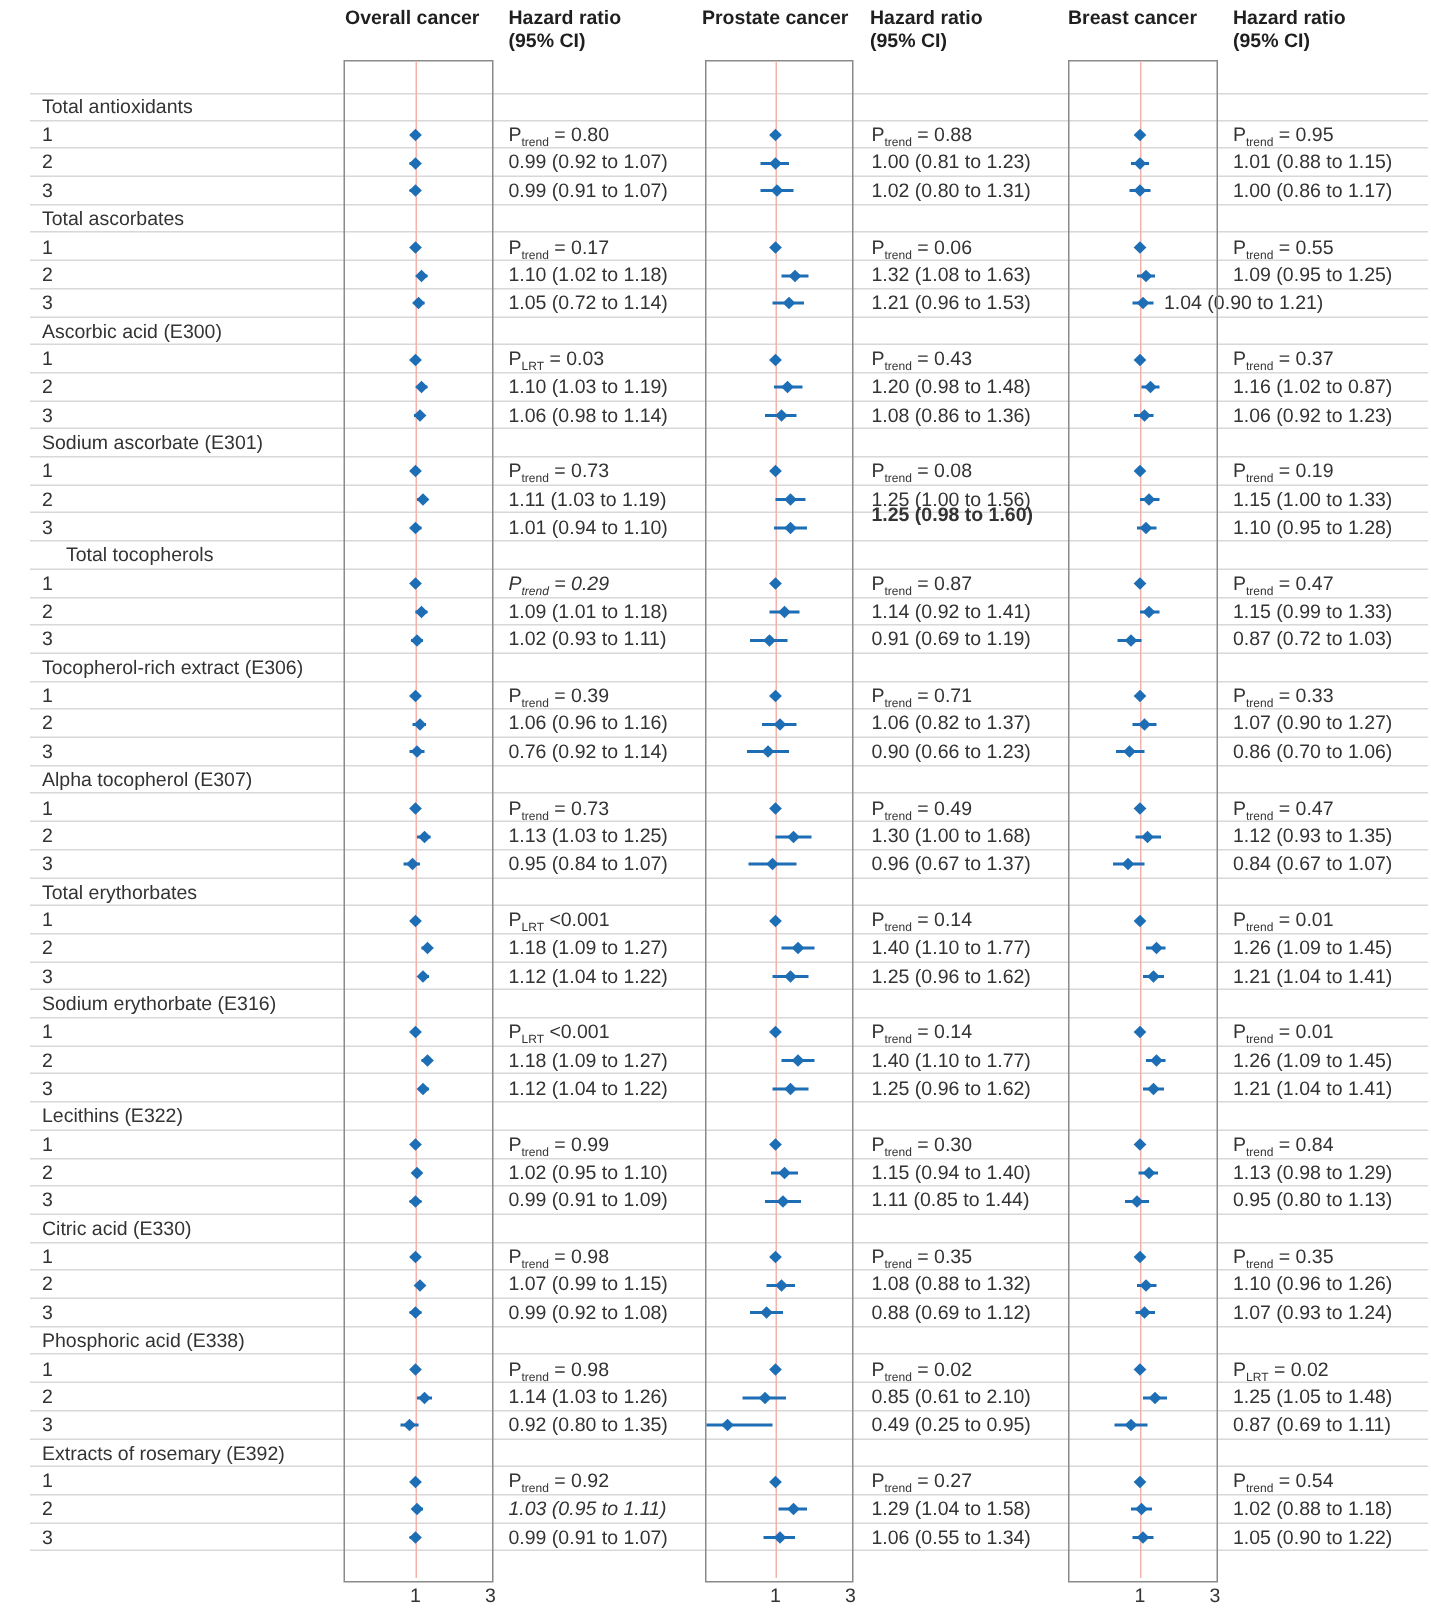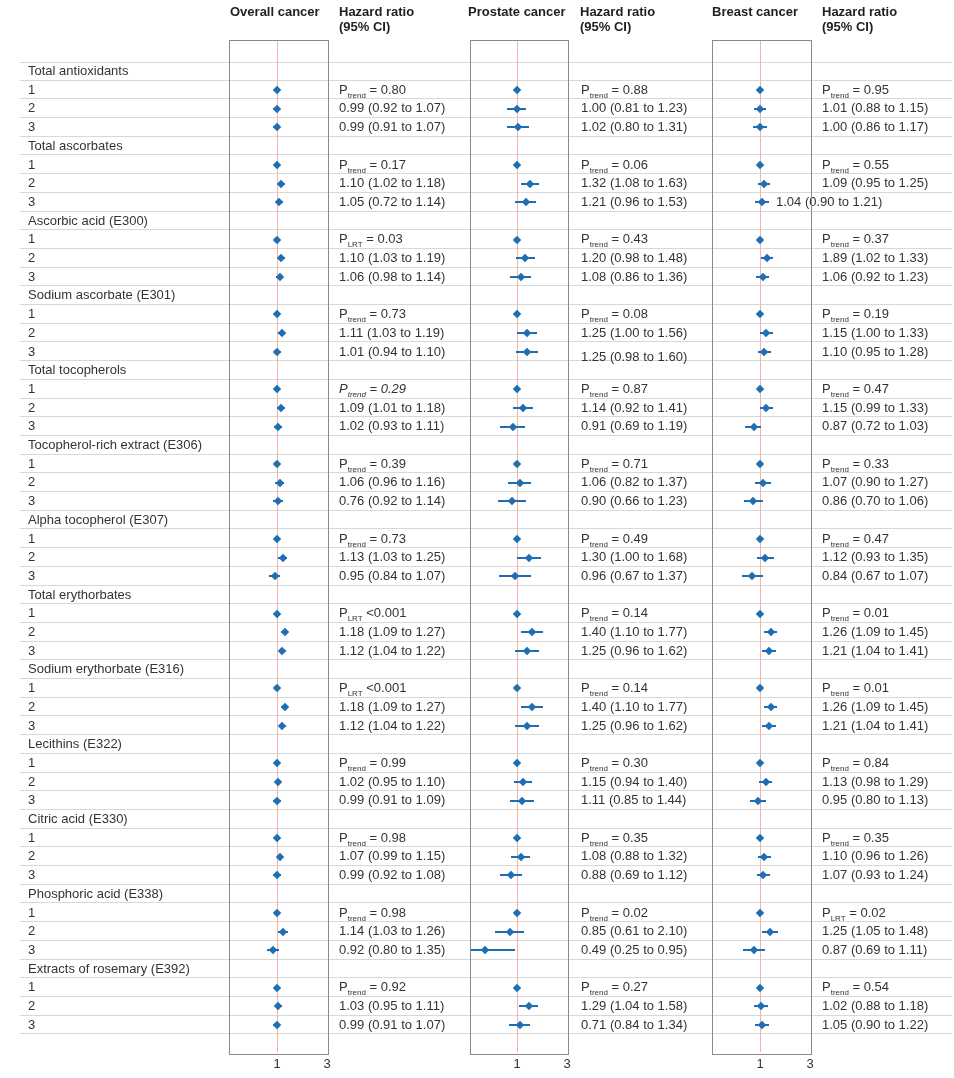--- a/index.html
+++ b/index.html
@@ -78,45 +78,45 @@
       <div class="celltext" style="top: 211.6px; left: 28px; line-height: 18.7px;">Ascorbic acid (E300)</div>
       <div class="rowline" style="top: 230.3px; height: 18.7px;"></div>
       <div class="celltext" style="top: 230.3px; left: 28px; line-height: 18.7px;">1</div>
       <div class="celltext" style="top: 230.3px; left: 339px; line-height: 18.7px;">P<sub>LRT</sub> = 0.03</div>
       <div class="celltext" style="top: 230.3px; left: 581px; line-height: 18.7px;">P<sub>trend</sub> = 0.43</div>
       <div class="celltext" style="top: 230.3px; left: 822px; line-height: 18.7px;">P<sub>trend</sub> = 0.37</div>
       <div class="rowline" style="top: 249px; height: 18.7px;"></div>
       <div class="celltext" style="top: 249px; left: 28px; line-height: 18.7px;">2</div>
       <div class="celltext" style="top: 249px; left: 339px; line-height: 18.7px;">1.10 (1.03 to 1.19)</div>
       <div class="celltext" style="top: 249px; left: 581px; line-height: 18.7px;">1.20 (0.98 to 1.48)</div>
-      <div class="celltext" style="top: 249px; left: 822px; line-height: 18.7px;">1.89 (1.02 to 1.33)</div>
+      <div class="celltext" style="top: 249px; left: 822px; line-height: 18.7px;">1.16 (1.02 to 0.87)</div>
       <div class="rowline" style="top: 267.7px; height: 18.7px;"></div>
       <div class="celltext" style="top: 267.7px; left: 28px; line-height: 18.7px;">3</div>
       <div class="celltext" style="top: 267.7px; left: 339px; line-height: 18.7px;">1.06 (0.98 to 1.14)</div>
       <div class="celltext" style="top: 267.7px; left: 581px; line-height: 18.7px;">1.08 (0.86 to 1.36)</div>
       <div class="celltext" style="top: 267.7px; left: 822px; line-height: 18.7px;">1.06 (0.92 to 1.23)</div>
       <div class="rowline" style="top: 286.4px; height: 18.7px;"></div>
       <div class="celltext" style="top: 286.4px; left: 28px; line-height: 18.7px;">Sodium ascorbate (E301)</div>
       <div class="rowline" style="top: 305.1px; height: 18.7px;"></div>
       <div class="celltext" style="top: 305.1px; left: 28px; line-height: 18.7px;">1</div>
       <div class="celltext" style="top: 305.1px; left: 339px; line-height: 18.7px;">P<sub>trend</sub> = 0.73</div>
       <div class="celltext" style="top: 305.1px; left: 581px; line-height: 18.7px;">P<sub>trend</sub> = 0.08</div>
       <div class="celltext" style="top: 305.1px; left: 822px; line-height: 18.7px;">P<sub>trend</sub> = 0.19</div>
       <div class="rowline" style="top: 323.8px; height: 18.7px;"></div>
       <div class="celltext" style="top: 323.8px; left: 28px; line-height: 18.7px;">2</div>
       <div class="celltext" style="top: 323.8px; left: 339px; line-height: 18.7px;">1.11 (1.03 to 1.19)</div>
       <div class="celltext" style="top: 323.8px; left: 581px; line-height: 18.7px;">1.25 (1.00 to 1.56)</div>
       <div class="celltext" style="top: 323.8px; left: 822px; line-height: 18.7px;">1.15 (1.00 to 1.33)</div>
       <div class="rowline" style="top: 342.5px; height: 18.7px;"></div>
       <div class="celltext" style="top: 342.5px; left: 28px; line-height: 18.7px;">3</div>
       <div class="celltext" style="top: 342.5px; left: 339px; line-height: 18.7px;">1.01 (0.94 to 1.10)</div>
-      <div class="celltext" style="top: 348px; left: 581px; line-height: 18.7px;">1.25 (0.98 to 1.60)</div>
+      <div class="celltext" style="top: 334px; left: 581px; line-height: 18.7px; font-weight: bold;">1.25 (0.98 to 1.60)</div>
       <div class="celltext" style="top: 342.5px; left: 822px; line-height: 18.7px;">1.10 (0.95 to 1.28)</div>
       <div class="rowline" style="top: 361.2px; height: 18.7px;"></div>
-      <div class="celltext" style="top: 361.2px; left: 28px; line-height: 18.7px;">Total tocopherols</div>
+      <div class="celltext" style="top: 361.2px; left: 44px; line-height: 18.7px;">Total tocopherols</div>
       <div class="rowline" style="top: 379.9px; height: 18.7px;"></div>
       <div class="celltext" style="top: 379.9px; left: 28px; line-height: 18.7px;">1</div>
       <div class="celltext" style="top: 379.9px; left: 339px; line-height: 18.7px; font-style: italic;">P<sub>trend</sub> = 0.29</div>
       <div class="celltext" style="top: 379.9px; left: 581px; line-height: 18.7px;">P<sub>trend</sub> = 0.87</div>
       <div class="celltext" style="top: 379.9px; left: 822px; line-height: 18.7px;">P<sub>trend</sub> = 0.47</div>
       <div class="rowline" style="top: 398.6px; height: 18.7px;"></div>
       <div class="celltext" style="top: 398.6px; left: 28px; line-height: 18.7px;">2</div>
       <div class="celltext" style="top: 398.6px; left: 339px; line-height: 18.7px;">1.09 (1.01 to 1.18)</div>
       <div class="celltext" style="top: 398.6px; left: 581px; line-height: 18.7px;">1.14 (0.92 to 1.41)</div>
       <div class="celltext" style="top: 398.6px; left: 822px; line-height: 18.7px;">1.15 (0.99 to 1.33)</div>
@@ -246,27 +246,27 @@
       <div class="celltext" style="top: 940.9px; left: 822px; line-height: 18.7px;">0.87 (0.69 to 1.11)</div>
       <div class="rowline" style="top: 959.6px; height: 18.7px;"></div>
       <div class="celltext" style="top: 959.6px; left: 28px; line-height: 18.7px;">Extracts of rosemary (E392)</div>
       <div class="rowline" style="top: 978.3px; height: 18.7px;"></div>
       <div class="celltext" style="top: 978.3px; left: 28px; line-height: 18.7px;">1</div>
       <div class="celltext" style="top: 978.3px; left: 339px; line-height: 18.7px;">P<sub>trend</sub> = 0.92</div>
       <div class="celltext" style="top: 978.3px; left: 581px; line-height: 18.7px;">P<sub>trend</sub> = 0.27</div>
       <div class="celltext" style="top: 978.3px; left: 822px; line-height: 18.7px;">P<sub>trend</sub> = 0.54</div>
       <div class="rowline" style="top: 997px; height: 18.7px;"></div>
       <div class="celltext" style="top: 997px; left: 28px; line-height: 18.7px;">2</div>
-      <div class="celltext" style="top: 997px; left: 339px; line-height: 18.7px;">1.03 (0.95 to 1.11)</div>
+      <div class="celltext" style="top: 997px; left: 339px; line-height: 18.7px; font-style: italic;">1.03 (0.95 to 1.11)</div>
       <div class="celltext" style="top: 997px; left: 581px; line-height: 18.7px;">1.29 (1.04 to 1.58)</div>
       <div class="celltext" style="top: 997px; left: 822px; line-height: 18.7px;">1.02 (0.88 to 1.18)</div>
       <div class="rowline" style="top: 1015.7px; height: 18.7px;"></div>
       <div class="celltext" style="top: 1015.7px; left: 28px; line-height: 18.7px;">3</div>
       <div class="celltext" style="top: 1015.7px; left: 339px; line-height: 18.7px;">0.99 (0.91 to 1.07)</div>
-      <div class="celltext" style="top: 1015.7px; left: 581px; line-height: 18.7px;">0.71 (0.84 to 1.34)</div>
+      <div class="celltext" style="top: 1015.7px; left: 581px; line-height: 18.7px;">1.06 (0.55 to 1.34)</div>
       <div class="celltext" style="top: 1015.7px; left: 822px; line-height: 18.7px;">1.05 (0.90 to 1.22)</div>
     </div>
   <div id="frames-layer">
       <div class="frame" style="left: 229px; top: 40px; width: 98px; height: 1013px;"></div>
       <div class="refline" style="left: 277px; top: 41px; height: 1011px; background: rgb(245, 178, 170);"></div>
       <div class="frame" style="left: 470px; top: 40px; width: 97px; height: 1013px;"></div>
       <div class="refline" style="left: 517px; top: 41px; height: 1011px; background: rgb(245, 178, 170);"></div>
       <div class="frame" style="left: 712px; top: 40px; width: 98px; height: 1013px;"></div>
       <div class="refline" style="left: 760px; top: 41px; height: 1011px; background: rgb(245, 178, 170);"></div>
     </div>

